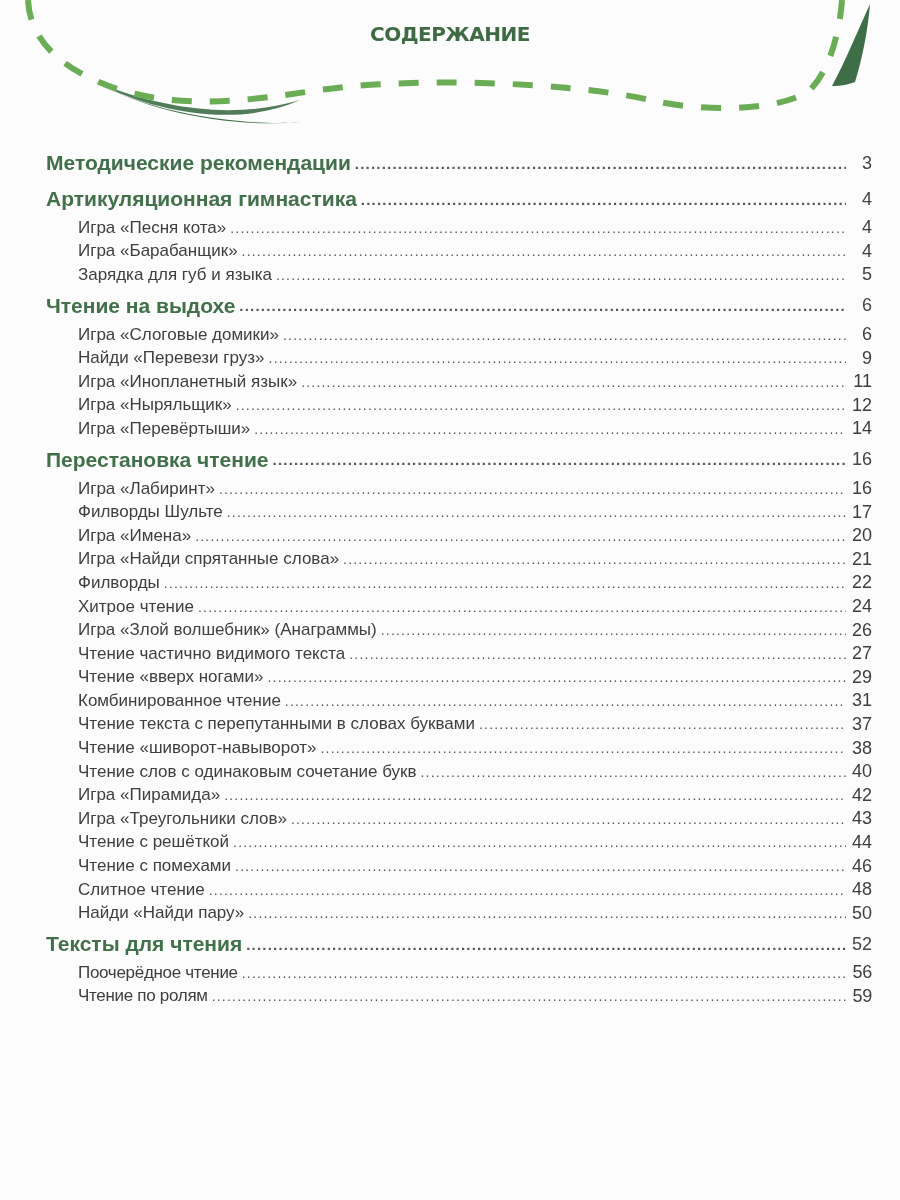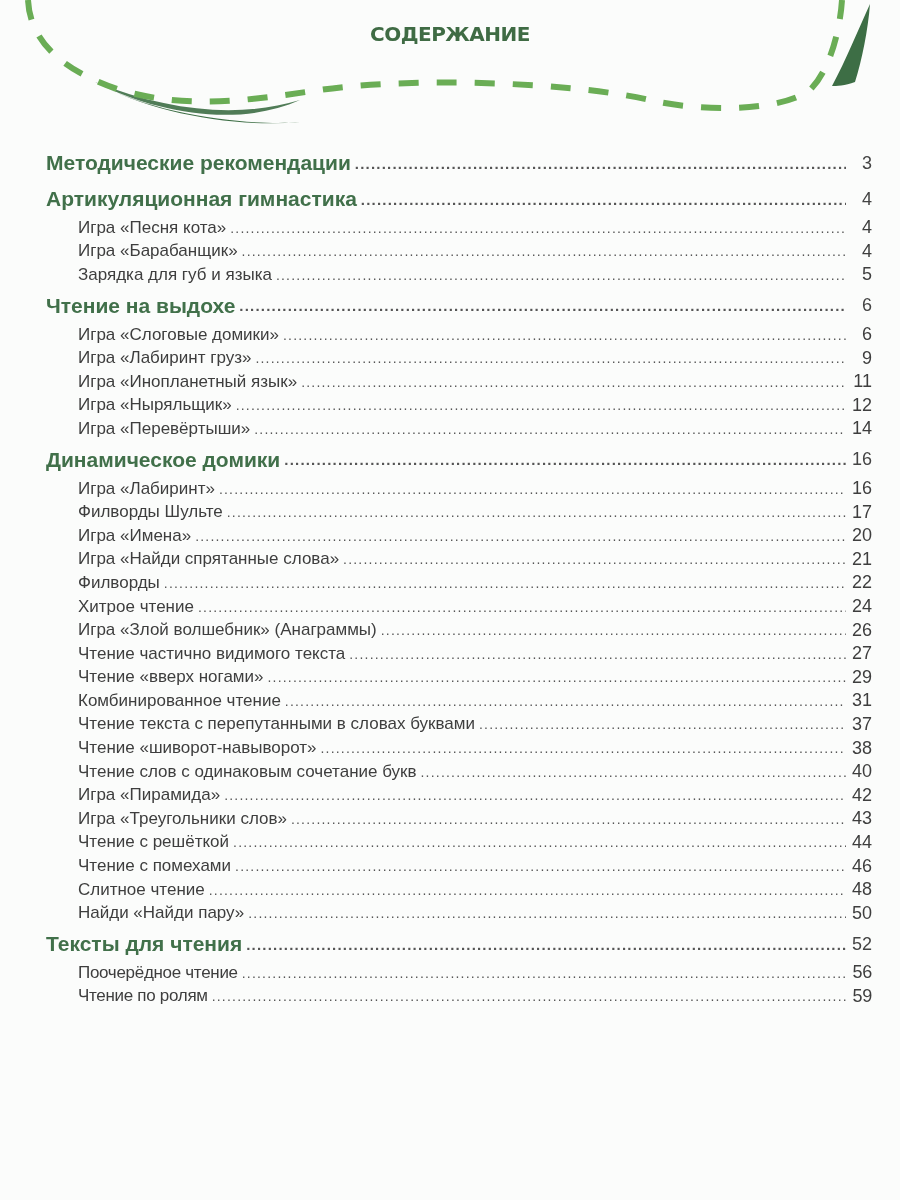--- a/index.html
+++ b/index.html
@@ -109,21 +109,21 @@
       <span class="label">Чтение на выдохе</span>
       <span class="dots"></span>
       <span class="page">6</span>
     </div>
     <div class="row item">
         <span class="label">Игра «Слоговые домики»</span>
         <span class="dots"></span>
         <span class="page">6</span>
       </div>
     <div class="row item">
-        <span class="label">Игра «Лабиринт груз»</span>
+        <span class="label">Найди «Перевези груз»</span>
         <span class="dots"></span>
         <span class="page">9</span>
       </div>
     <div class="row item">
         <span class="label">Игра «Инопланетный язык»</span>
         <span class="dots"></span>
         <span class="page">11</span>
       </div>
     <div class="row item">
         <span class="label">Игра «Ныряльщик»</span>
@@ -132,21 +132,21 @@
       </div>
     <div class="row item">
         <span class="label">Игра «Перевёртыши»</span>
         <span class="dots"></span>
         <span class="page">14</span>
       </div>
   </div>
 
   <div class="section">
     <div class="row heading">
-      <span class="label">Динамическое домики</span>
+      <span class="label">Перестановка чтение</span>
       <span class="dots"></span>
       <span class="page">16</span>
     </div>
     <div class="row item">
         <span class="label">Игра «Лабиринт»</span>
         <span class="dots"></span>
         <span class="page">16</span>
       </div>
     <div class="row item">
         <span class="label">Филворды Шульте</span>

